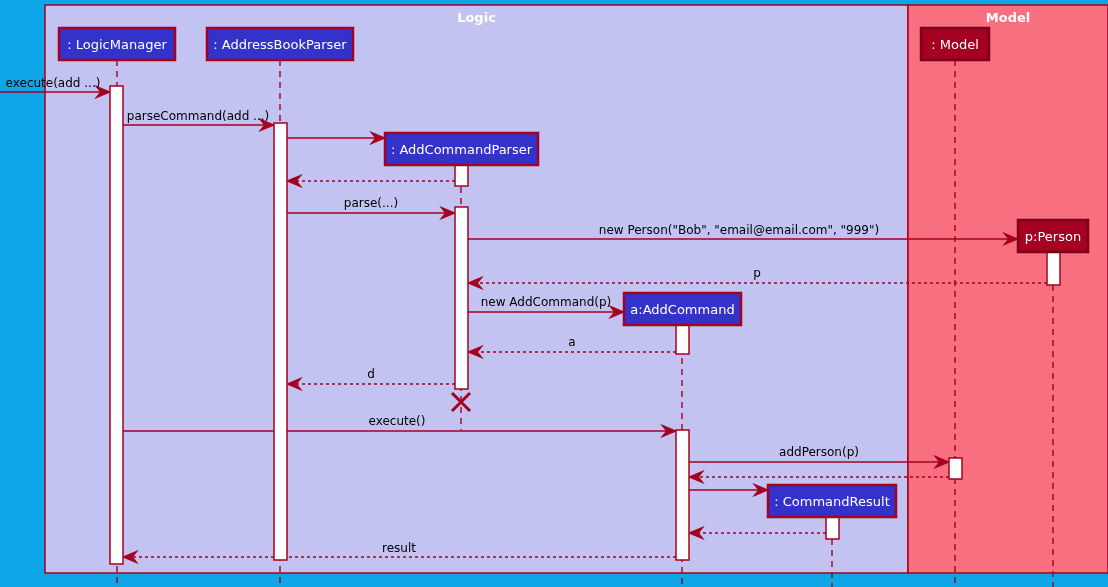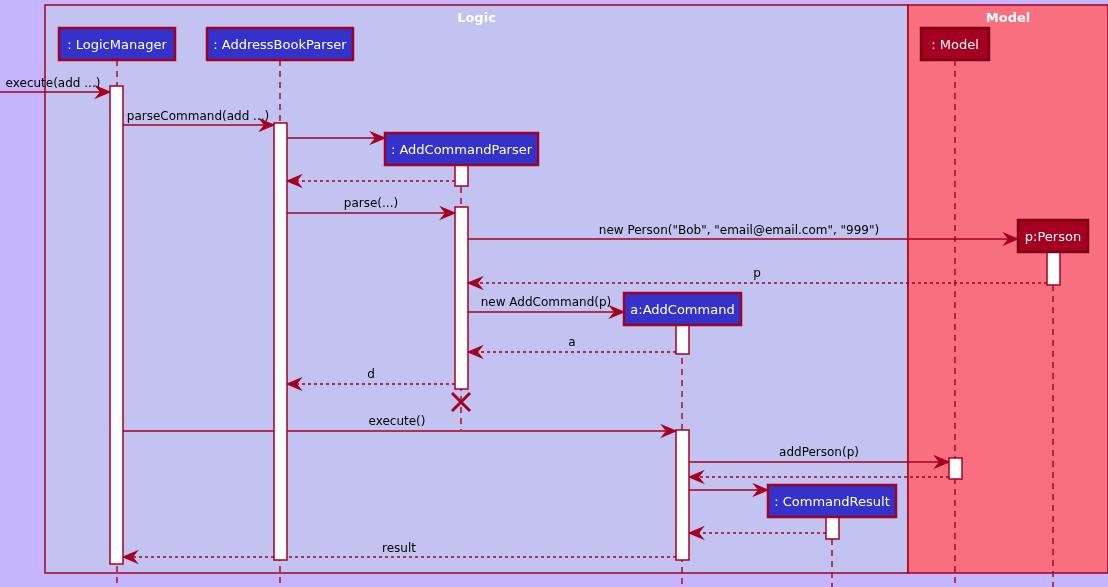--- a/index.html
+++ b/index.html
@@ -4,21 +4,21 @@
 <style>
   html, body {
     margin: 0;
     padding: 0;
     background: #ffffff;
   }
   #diagram-root {
     position: relative;
     width: 1108px;
     height: 587px;
-    background: #c4b5fd;
+    background: #0ea5e9;
     font-family: "DejaVu Sans", "Liberation Sans", sans-serif;
     overflow: hidden;
   }
   svg#seq {
     display: block;
     width: 1108px;
     height: 587px;
   }
   .partition-title {
     font-weight: bold;

